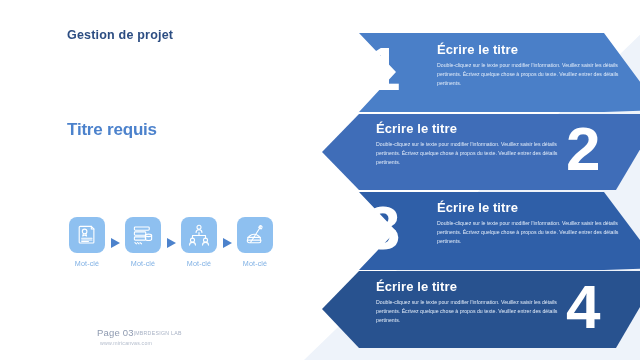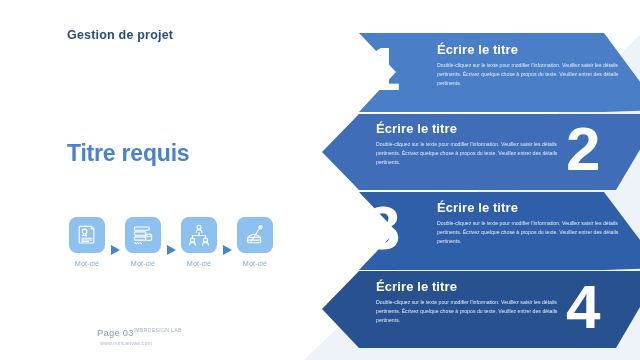--- a/index.html
+++ b/index.html
@@ -17,55 +17,55 @@
     pointer-events:none;
   }
 
   
   .eyebrow{
     position:absolute;left:31px;top:28px;
     font-size:12.5px;font-weight:700;letter-spacing:.2px;
     color:#2c4d82;white-space:nowrap;
   }
   .big-title{
-    position:absolute;left:31px;top:140px;
-    font-size:23px;font-weight:700;letter-spacing:-.2px;
+    position:absolute;left:31px;top:120px;
+    font-size:17px;font-weight:700;letter-spacing:-.2px;
     color:#4c82cc;white-space:nowrap;
   }
   .subhead{
     position:absolute;left:31px;top:179px;
     font-size:9px;font-weight:400;letter-spacing:.1px;
     color:#3a4a60;white-space:nowrap;
   }
 
   
   .process{
     position:absolute;left:31px;top:217px;
-    display:flex;align-items:flex-end;
+    display:flex;align-items:center;
   }
   .step{display:flex;flex-direction:column;align-items:center;width:40px;}
   .chip{
     width:36px;height:36px;border-radius:8px;
     background:#8ec0f0;
     display:flex;align-items:center;justify-content:center;
   }
   .chip svg{display:block;}
   .chip-label{
     margin-top:6px;font-size:7.2px;color:#7fb0e4;
     letter-spacing:.1px;white-space:nowrap;
   }
   .arrow{
     width:16px;height:36px;
     display:flex;align-items:center;justify-content:center;
   }
   .arrow svg{display:block;}
 
   
   .footer{position:absolute;left:31px;top:327px;}
-  .footer-line1{display:flex;align-items:flex-start;gap:0;padding-left:30px;}
+  .footer-line1{display:flex;align-items:center;gap:0;padding-left:30px;}
   .page-no{font-size:9.5px;color:#8e9ab0;letter-spacing:.2px;}
   .brand-sep{font-size:5.2px;color:#a7b1c4;}
   .brand{font-size:5.2px;color:#a7b1c4;letter-spacing:.3px;}
   .site{font-size:5.2px;color:#b2bbcb;letter-spacing:.2px;margin-left:33px;margin-top:2px;display:block;}
 
   
   .banners{position:absolute;left:0;top:0;width:640px;height:360px;}
   .banner-text{position:absolute;}
   .b-title{
     font-size:13px;font-weight:700;color:#ffffff;

